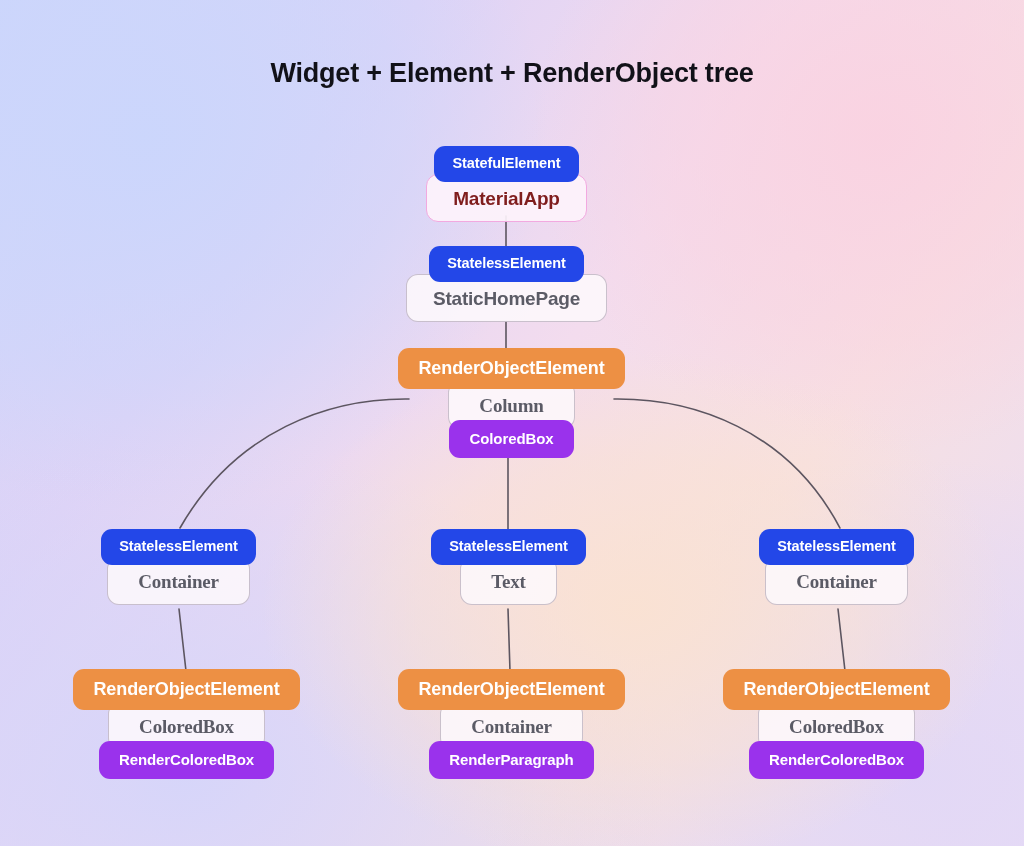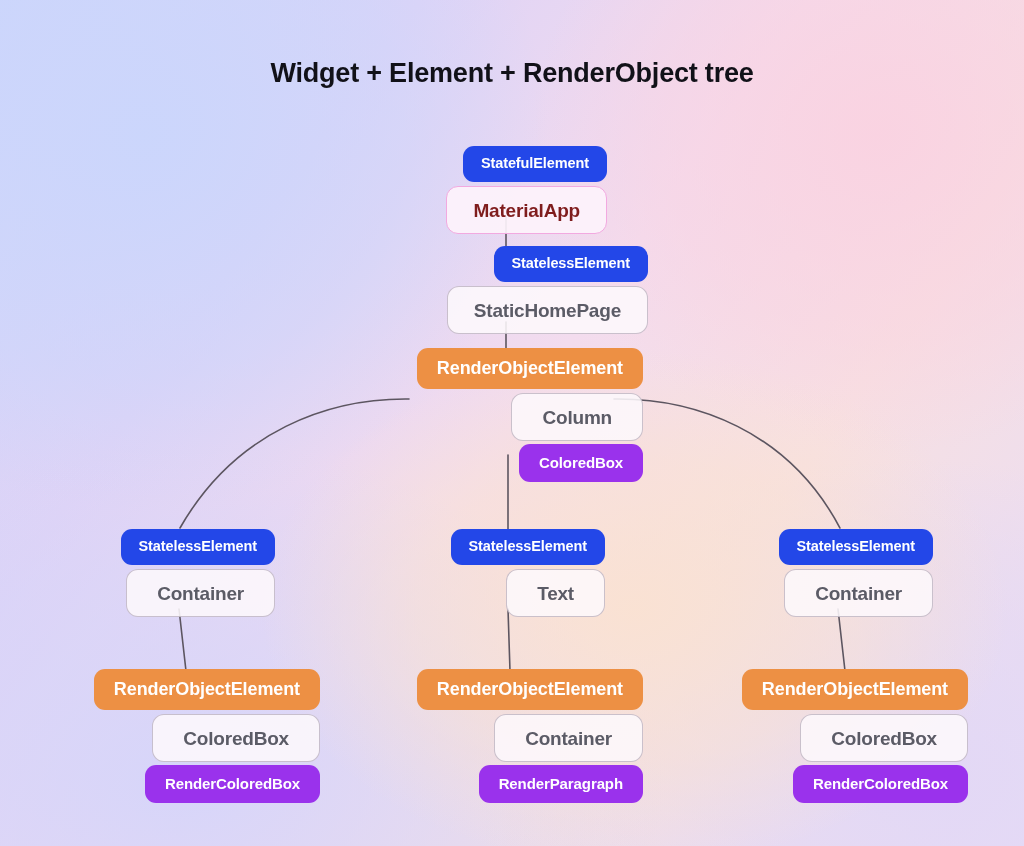--- a/index.html
+++ b/index.html
@@ -41,22 +41,21 @@
     font-size: 27px;
     font-weight: bold;
     color: #111118;
     letter-spacing: -0.2px;
   }
 
   .node {
     position: absolute;
     display: flex;
     flex-direction: column;
-    align-items: flex-end;
-    gap: 12px;
+    align-items: center;
   }
 
   .badge {
     position: relative;
     z-index: 3;
     border-radius: 11px;
     color: #ffffff;
     font-size: 14.5px;
     font-weight: bold;
     line-height: 1;
@@ -83,21 +82,21 @@
     padding: 14px 26px 13px 26px;
     white-space: nowrap;
     text-align: center;
     letter-spacing: -0.2px;
   }
   .widget.pinkish {
     background: rgba(253,243,251,0.92);
     border-color: #f2a9e0;
     color: #7f1d1d;
   }
-  .widget.tight { padding-left: 30px; padding-right: 30px; }
+  .widget.tight { padding-left: 30px; padding-right: 30px; font-family: Liberation Serif, serif; }
 
   .render-wrap { margin-top: -9px; }
 
   
   #node-materialapp   { left: 406px; top: 146px; width: 201px; }
   #node-statichome    { left: 365px; top: 246px; width: 283px; }
   #node-column        { left: 380px; top: 348px; width: 263px; }
   #node-container-l   { left: 82px;  top: 529px; width: 193px; }
   #node-text          { left: 412px; top: 529px; width: 193px; }
   #node-container-r   { left: 740px; top: 529px; width: 193px; }

